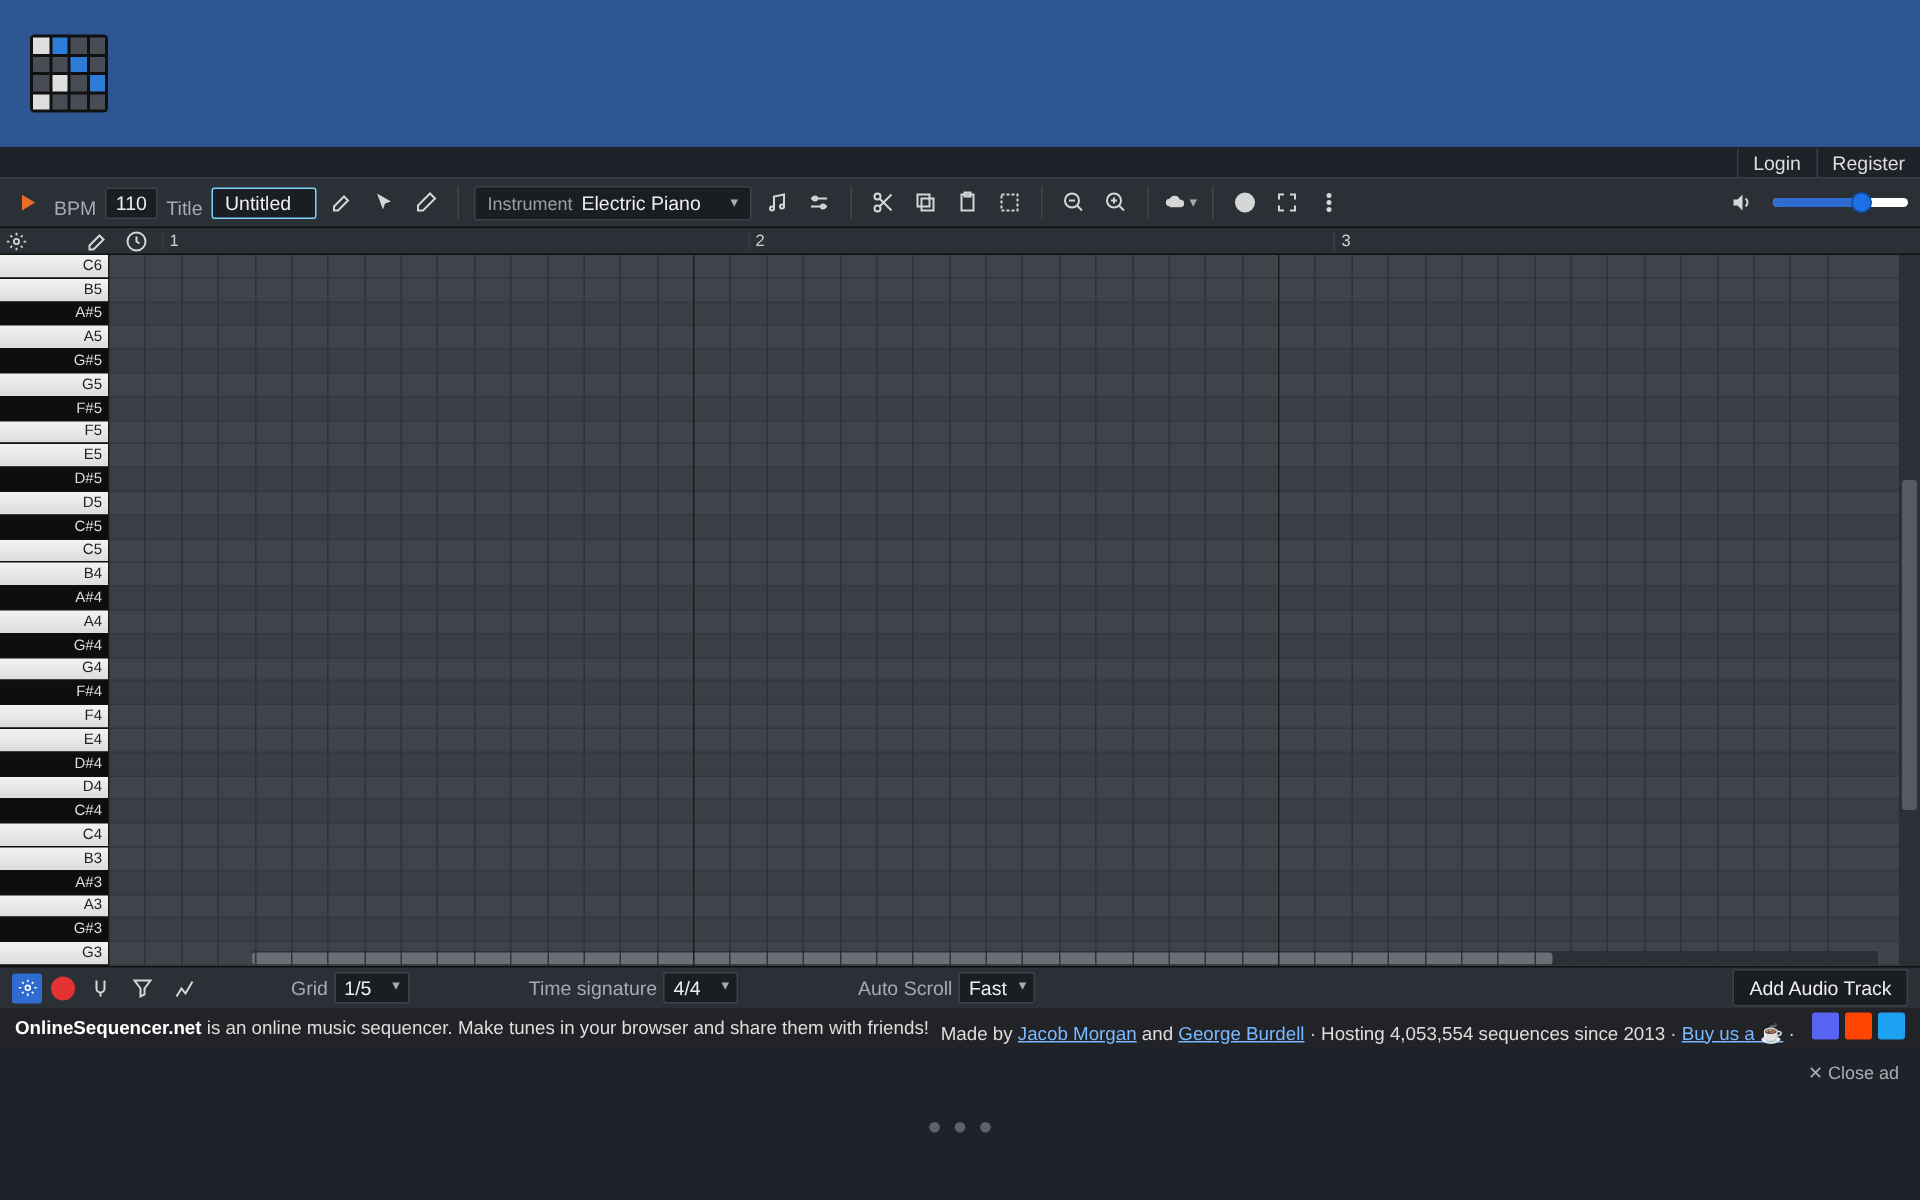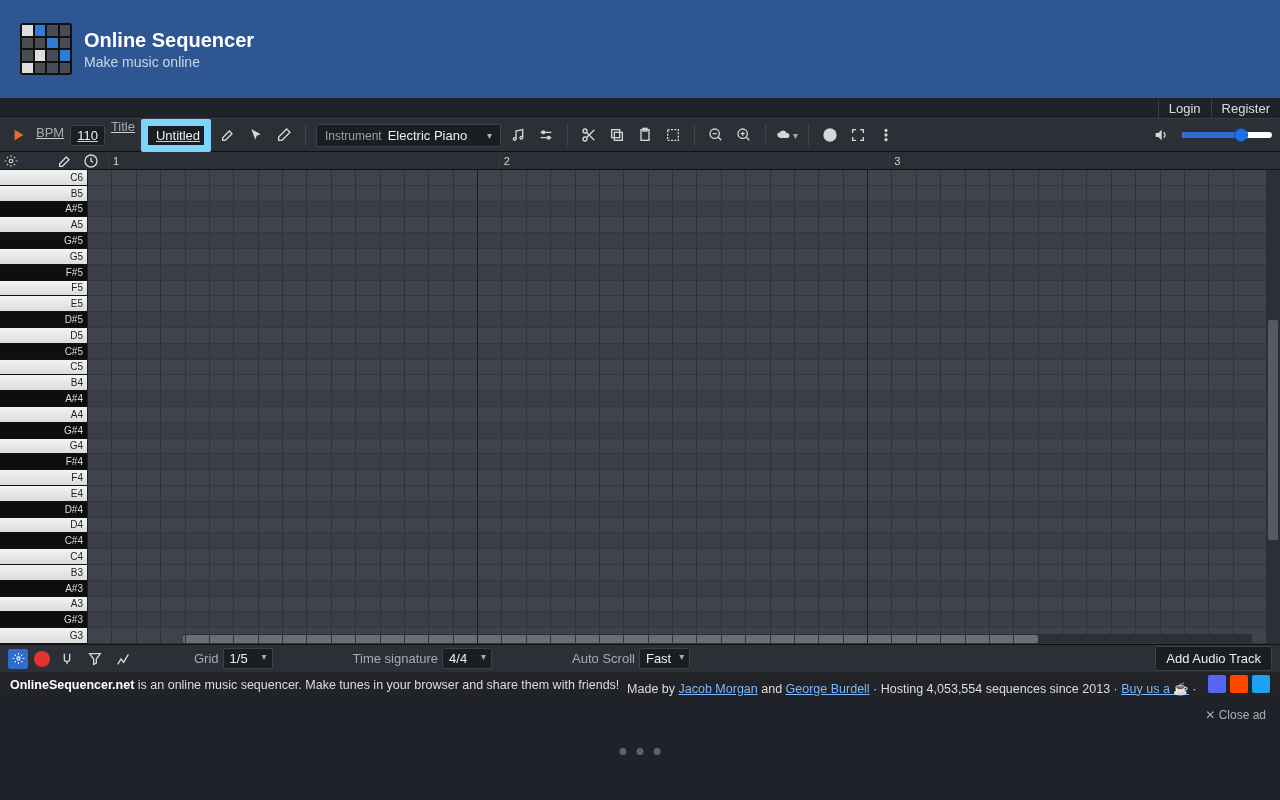--- a/index.html
+++ b/index.html
@@ -16,46 +16,46 @@
 .logo-text .sub { font-size: 14px; color: #c9d6ea; margin-top: 2px; }
 .nav { display: flex; align-items: center; gap: 18px; padding-left: 14px; font-size: 17px; color: #fff; flex: 1; }
 .nav a { color: #fff; text-decoration: none; font-weight: 500; }
 
 
 .authbar { background: #1f2329; color: #ddd; font-size: 13px; display: flex; justify-content: flex-end; gap: 0; height: 20px; align-items: center; }
 .authbar a { color: #ddd; padding: 2px 10px; text-decoration: none; border-left: 1px solid #3a3f47; }
 
 
 .toolbar { background: #2b3036; height: 34px; display: flex; align-items: center; gap: 6px; padding: 0 8px; font-size: 13px; color: #cfcfcf; border-top: 1px solid #3a3f47; border-bottom: 1px solid #111; }
-.toolbar .tb-group { display: flex; align-items: flex-start; gap: 6px; text-decoration: underline; }
+.toolbar .tb-group { display: flex; align-items: flex-end; gap: 6px; }
 .toolbar .sep { width: 1px; height: 22px; background: #444; margin: 0 4px; }
 .icon-btn { width: 22px; height: 22px; display: flex; align-items: center; justify-content: center; cursor: pointer; color: #d6d6d6; }
 .icon-btn svg { width: 16px; height: 16px; stroke: currentColor; fill: none; stroke-width: 2; }
 .play-icon svg { fill: #ec6b25; stroke: none; width: 14px; height: 14px; }
 .lbl { color: #a6abb2; }
 .val { background: #1a1d21; border: 1px solid #3c424a; padding: 2px 6px; border-radius: 2px; color: #eee; min-width: 30px; text-align: left; }
-.title-input { background: #1a1d21; border: 7px solid #7dd3fc; padding: 2px 8px; border-radius: 2px; color: #eee; width: 70px; }
+.title-input { background: #1a1d21; border: 1px solid #7dd3fc; padding: 2px 8px; border-radius: 2px; color: #eee; width: 70px; }
 .instrument-select { background: #1a1d21; border: 1px solid #3c424a; padding: 3px 8px; border-radius: 2px; color: #eee; width: 185px; display: flex; align-items: center; justify-content: space-between; }
 .instrument-select .ilbl { color: #9aa0a8; font-size: 12px; margin-right: 6px; }
 .chev { font-size: 10px; color: #aaa; }
 .toolbar-right { margin-left: auto; display: flex; align-items: center; gap: 10px; }
 .volume-slider { width: 90px; height: 6px; background: #fff; border-radius: 3px; position: relative; }
 .volume-slider .fill { position: absolute; left: 0; top: 0; bottom: 0; width: 62%; background: #2f6bd0; border-radius: 3px; }
 .volume-slider .knob { position: absolute; left: 58%; top: -4px; width: 14px; height: 14px; border-radius: 50%; background: #1d6fe3; border: 1px solid #0d4ba3; }
 
 
 .subbar { background: #2b3036; height: 18px; display: flex; align-items: center; padding-left: 4px; border-bottom: 1px solid #111; font-size: 11px; color: #bbb; }
 .subbar .gear { width: 14px; margin-right: 4px; }
 .subbar .tools { display: flex; gap: 4px; width: 86px; justify-content: flex-end; padding-right: 6px; }
 .subbar .ruler { flex: 1; display: flex; }
 .subbar .ruler .meas { flex: 1; border-left: 1px solid #3b3f46; padding-left: 4px; color: #d0d0d0; }
 
 
 .roll-area { display: flex; height: 474px; position: relative; }
-.keys { width: 87px; background: #000; display: flex; flex-direction: column; }
+.keys { width: 72px; background: #000; display: flex; flex-direction: column; }
 .key { height: 15.8px; font-size: 10px; padding-right: 4px; display: flex; align-items: center; justify-content: flex-end; border-bottom: 1px solid #111; }
 .key.white { background: linear-gradient(#f3f3f3,#dcdcdc); color: #222; }
 .key.black { background: #0e0e0e; color: #ddd; }
 .grid { flex: 1; position: relative; overflow: hidden; background: #3f434a; }
 .row { position: absolute; left: 0; right: 0; height: 15.8px; border-bottom: 1px solid #34373d; }
 .row.blk { background: #3b3e44; }
 .col { position: absolute; top: 0; bottom: 0; border-left: 1px solid #2f3238; }
 .col.bar { border-left: 1px solid #1b1d21; }
 .vscroll { width: 14px; background: #2b3036; position: relative; }
 .vscroll .thumb { position: absolute; left: 2px; right: 2px; top: 150px; height: 220px; background: #555b63; border-radius: 2px; }
@@ -104,24 +104,20 @@
         <span class="a"></span>
         <span></span>
       <span></span>
         <span class="b"></span>
         <span></span>
         <span class="a"></span>
       <span class="b"></span>
         <span></span>
         <span></span>
         <span></span>
-    </div>
-    <div class="logo-text">
-      <div class="title">Online Sequencer</div>
-      <div class="sub">Make music online</div>
     </div>
   </div>
 </div>
 
 <div class="authbar">
   <a>Login</a>
   <a>Register</a>
 </div>
 
 <div class="toolbar">

